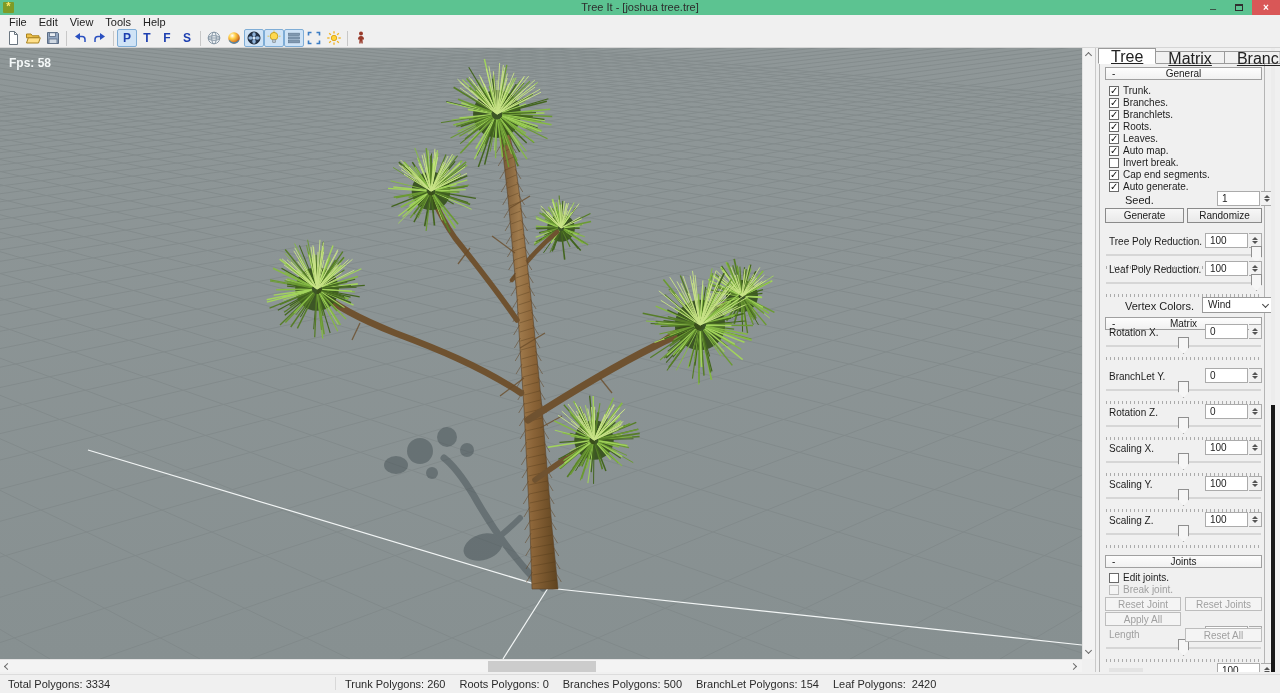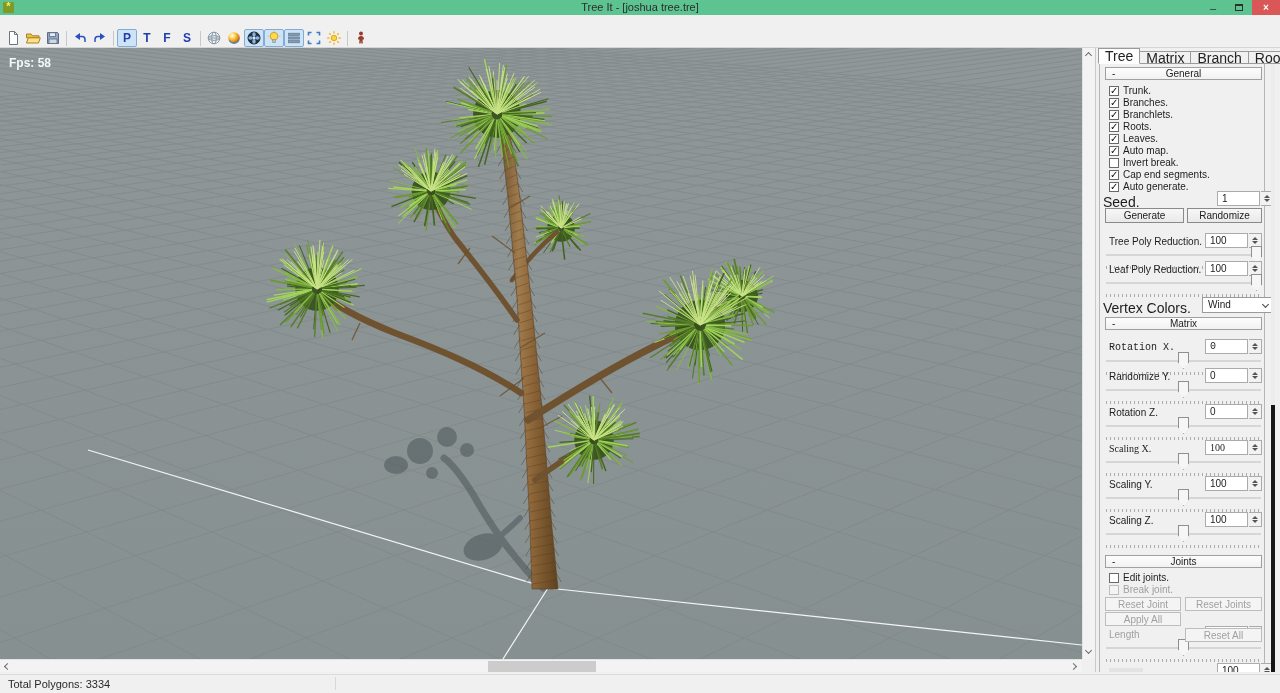--- a/index.html
+++ b/index.html
@@ -48,22 +48,22 @@
   .chev.left{transform:rotate(135deg);left:5px;top:4px;}
   .chev.right{transform:rotate(-45deg);left:2px;top:4px;}
   .hthumb{position:absolute;left:488px;top:1px;width:108px;height:11px;background:#cccccc;}
   .panel-scroll{position:absolute;left:175px;top:0;width:4px;height:624px;background:#ececec;}
   .panel-scroll .pthumb{position:absolute;left:0;top:357px;width:4px;height:267px;background:#161616;}
 
   
   .panel{position:absolute;left:1095px;top:48px;width:185px;height:624px;background:#f0f0f0;
          border-left:1px solid #c9c9c9;overflow:hidden;font-size:10px;}
   .tabs{position:absolute;left:2px;top:0;height:16px;display:flex;align-items:flex-end;z-index:3;}
-  .tab{height:13px;line-height:13px;font-size:14px;background:#f1f1f1;border:1px solid #9a9a9a;
-       margin-right:-1px;padding:0 6px;color:#222;}
+  .tab{height:13px;line-height:13px;font-size:16px;background:#f1f1f1;border:1px solid #9a9a9a;
+       margin-right:-1px;padding:0 12px;color:#222;text-decoration:underline;}
   .tab.active{height:16px;line-height:15px;background:#fff;border-bottom:1px solid #fff;z-index:4;}
   .tab-page{position:absolute;left:3px;top:15px;width:166px;height:609px;border:1px solid #b5b5b5;
             border-bottom:none;background:#f0f0f0;}
 
   .sec-h{position:absolute;left:9px;width:157px;height:13px;border:1px solid #a0a0a0;
          background:linear-gradient(#fdfdfd,#f1f1f1);text-align:center;line-height:12px;font-size:10px;}
   .sec-minus{position:absolute;left:6px;top:0;line-height:12px;}
 
   .chk-row{position:absolute;left:13px;height:11px;display:flex;align-items:center;}
   .chk-box{display:inline-block;width:10px;height:10px;border:1px solid #6a6a6a;background:#fff;
@@ -92,21 +92,21 @@
          background-image:repeating-linear-gradient(90deg,#ababab 0 1px,transparent 1px 4px);}
 
   .btn{position:absolute;height:15px;border:1px solid #8a8a8a;background:linear-gradient(#f7f7f7,#e9e9e9);
        font-size:10px;text-align:center;line-height:13px;color:#1c1c1c;}
   .btn.disabled{border-color:#bdbdbd;color:#a0a0a0;background:#f4f4f4;}
 
   .combo{position:absolute;right:6px;top:249px;width:72px;height:16px;border:1px solid #9a9a9a;background:#fff;
          font-size:10px;line-height:14px;padding-left:5px;}
   .combo .chev{right:5px;left:auto;top:4px;border-color:#444;transform:rotate(45deg);}
 
-  .label-abs{position:absolute;left:7px;font-size:14px;}
+  .label-abs{position:absolute;left:29px;font-size:11px;}
   .ghost{position:absolute;left:13px;top:620px;width:34px;height:6px;background:#e3e3e3;}
 
   
   .statusbar{position:absolute;left:0;top:674px;width:1280px;height:18px;background:#f0f0f0;
              border-top:1px solid #dcdcdc;font-size:11px;color:#2a2a2a;}
   .status-total{position:absolute;left:8px;top:0;line-height:18px;white-space:pre;}
   .status-div{position:absolute;left:335px;top:2px;bottom:2px;width:1px;background:#d8d8d8;}
   .status-items{position:absolute;left:345px;top:0;display:flex;gap:14px;line-height:18px;}
   .status-item{white-space:pre;}
 </style>
@@ -120,20 +120,27 @@
     <div class="title-text">Tree It - [joshua tree.tre]</div>
     <div class="win-btns">
       <div class="win-btn">–</div>
       <div class="win-btn">
           <span class="max-glyph"></span>
         </div>
       <div class="win-btn close">×</div>
     </div>
   </div>
 
+  <div class="menubar" id="menubar">
+      <div class="menu-item">File</div>
+      <div class="menu-item">Edit</div>
+      <div class="menu-item">View</div>
+      <div class="menu-item">Tools</div>
+      <div class="menu-item">Help</div>
+    </div>
 
   <div class="toolbar">
     <div class="tb">
       <svg width="16" height="16">
           <path d="M4.5,1.5 h5 l3,3 v10 h-8 z" fill="#fff" stroke="#6b7680"></path>
           <path d="M9.5,1.5 v3 h3" fill="none" stroke="#6b7680"></path>
         </svg>
     </div>
     <div class="tb">
       <svg width="16" height="16">
@@ -1500,35 +1507,35 @@
           <span class="spin-val">100</span>
           <span class="spin-btns">
             <span class="arr up"></span>
             <span class="arr dn"></span>
           </span>
         </div>
         <div class="track"></div>
         <div class="thumb" style="left: calc(100% - 11px);"></div>
         <div class="ticks"></div>
       </div>
-      <div class="num-row" style="top: 291px; font-family: Liberation Mono, monospace;">
+      <div class="num-row" style="top: 276px;">
         <div class="num-label">Rotation X.</div>
         <div class="spinbox">
           <span class="spin-val">0</span>
           <span class="spin-btns">
             <span class="arr up"></span>
             <span class="arr dn"></span>
           </span>
         </div>
         <div class="track"></div>
         <div class="thumb" style="left: calc(50% - 5.5px);"></div>
         <div class="ticks"></div>
       </div>
       <div class="num-row" style="top: 320px;">
-        <div class="num-label">Randomize Y.</div>
+        <div class="num-label">BranchLet Y.</div>
         <div class="spinbox">
           <span class="spin-val">0</span>
           <span class="spin-btns">
             <span class="arr up"></span>
             <span class="arr dn"></span>
           </span>
         </div>
         <div class="track"></div>
         <div class="thumb" style="left: calc(50% - 5.5px);"></div>
         <div class="ticks"></div>
@@ -1539,21 +1546,21 @@
           <span class="spin-val">0</span>
           <span class="spin-btns">
             <span class="arr up"></span>
             <span class="arr dn"></span>
           </span>
         </div>
         <div class="track"></div>
         <div class="thumb" style="left: calc(50% - 5.5px);"></div>
         <div class="ticks"></div>
       </div>
-      <div class="num-row" style="top: 392px; font-family: Liberation Serif, serif;">
+      <div class="num-row" style="top: 392px;">
         <div class="num-label">Scaling X.</div>
         <div class="spinbox">
           <span class="spin-val">100</span>
           <span class="spin-btns">
             <span class="arr up"></span>
             <span class="arr dn"></span>
           </span>
         </div>
         <div class="track"></div>
         <div class="thumb" style="left: calc(50% - 5.5px);"></div>
@@ -1600,14 +1607,21 @@
       </div>
       <div class="btn disabled" style="left: 9px; top: 549px; width: 76px; height: 14px;">Reset Joint</div>
       <div class="btn disabled" style="left: 89px; top: 549px; width: 77px; height: 14px;">Reset Joints</div>
       <div class="btn disabled" style="left: 9px; top: 564px; width: 76px; height: 14px;">Apply All</div>
       <div class="btn disabled" style="left: 89px; top: 580px; width: 77px; height: 14px;">Reset All</div>
     </div>
 
   <div class="statusbar">
     <div class="status-total">Total Polygons: 3334</div>
     <div class="status-div"></div>
+    <div class="status-items" id="status-items">
+        <span class="status-item">Trunk Polygons: 260</span>
+        <span class="status-item">Roots Polygons: 0</span>
+        <span class="status-item">Branches Polygons: 500</span>
+        <span class="status-item">BranchLet Polygons: 154</span>
+        <span class="status-item">Leaf Polygons:  2420</span>
+      </div>
   </div>
 </div>
 
 </body></html>

